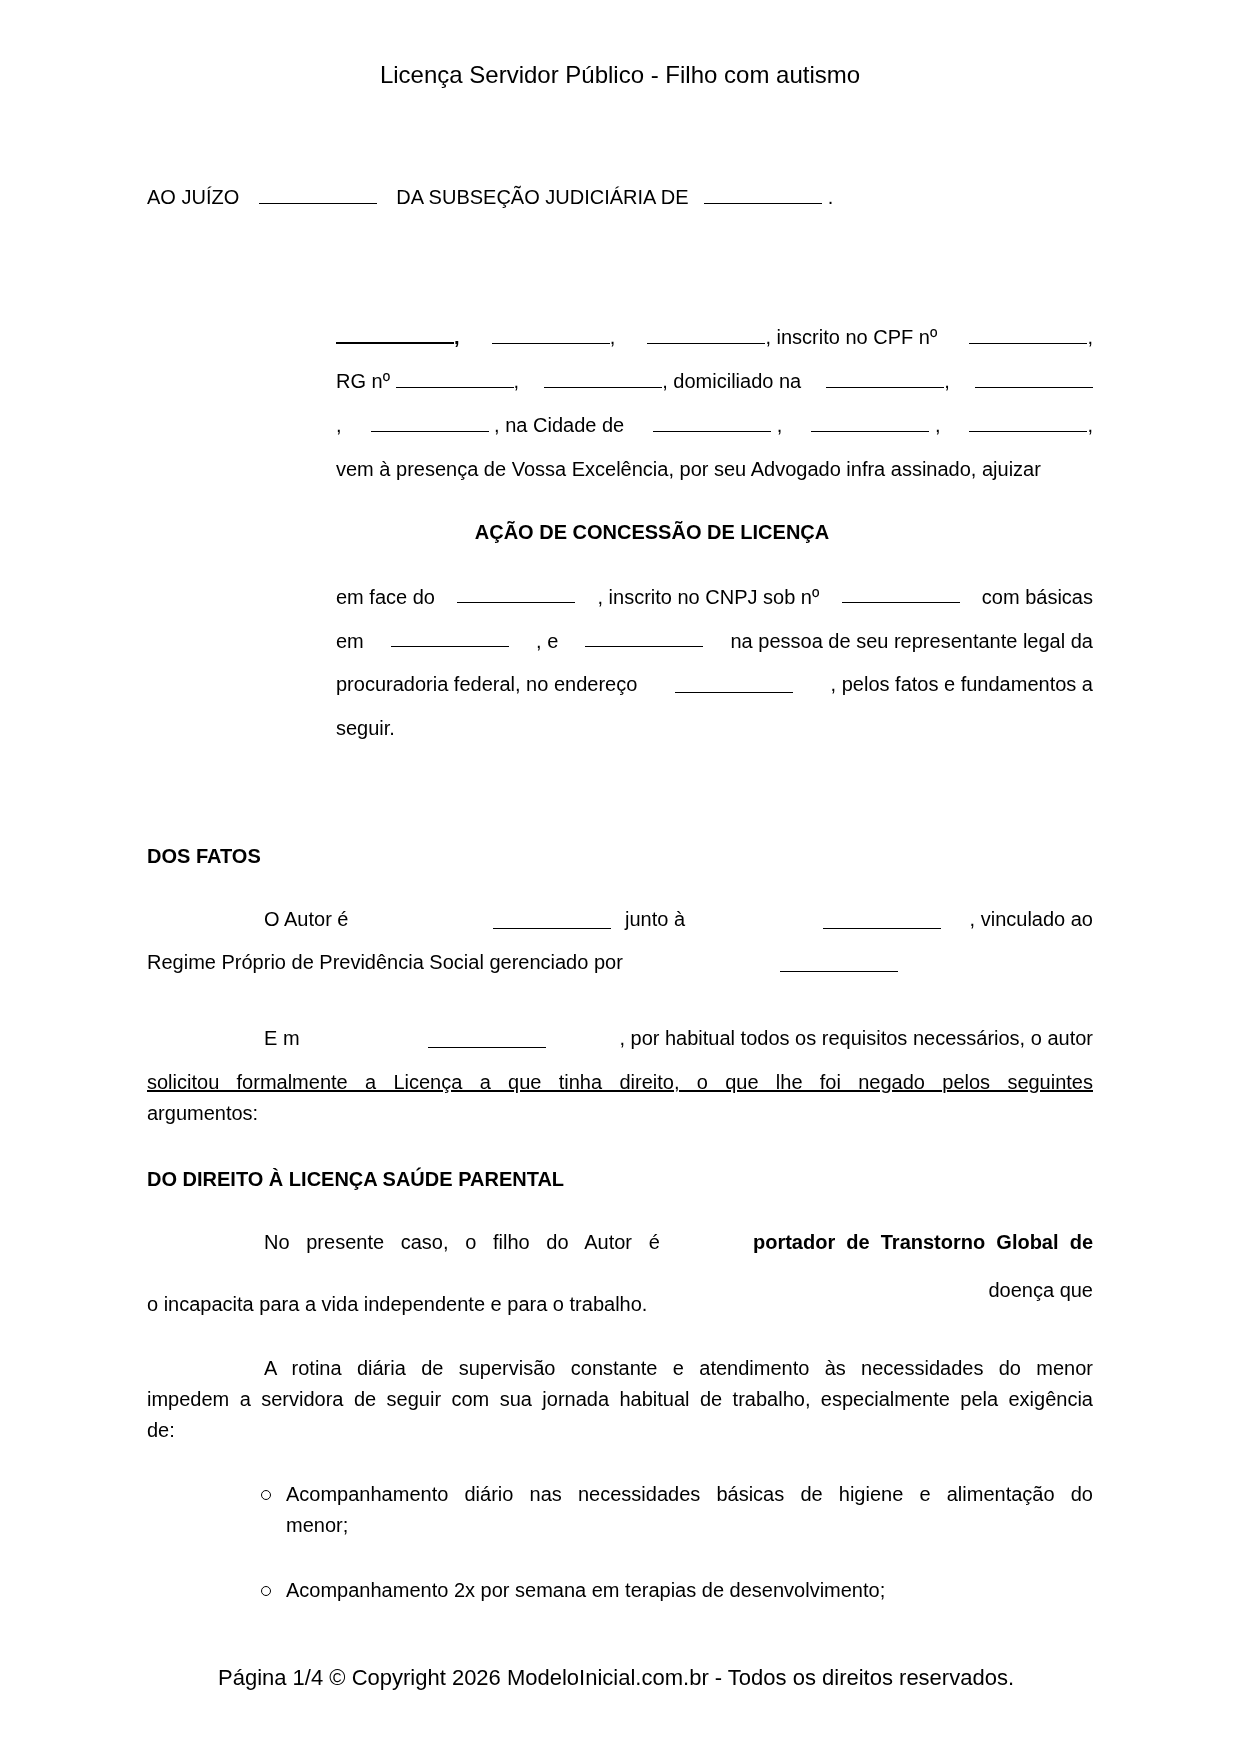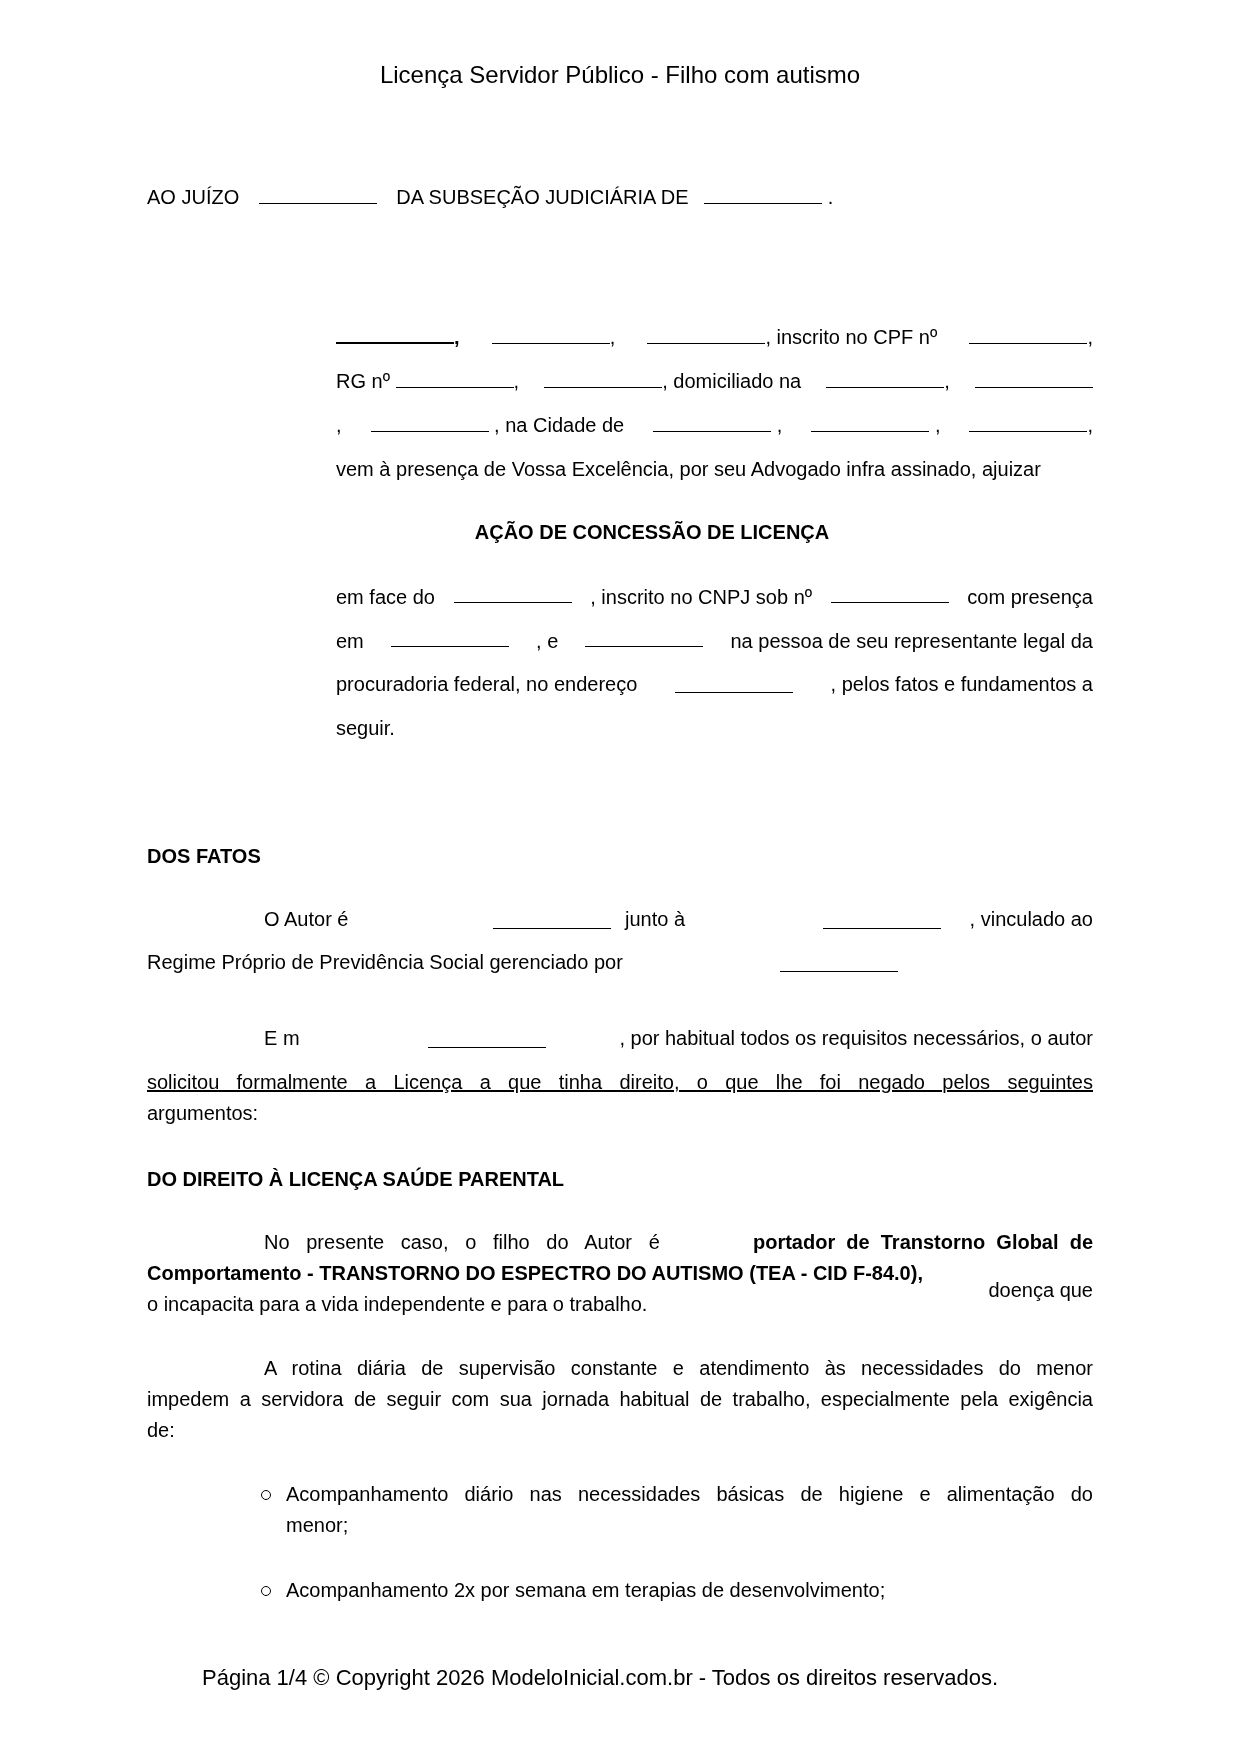--- a/index.html
+++ b/index.html
@@ -1,21 +1,21 @@
 <!DOCTYPE html>
 <html><head>
 <meta charset="utf-8">
 <style>
   html, body { margin: 0; padding: 0; background: #ffffff; }
   body { width: 1240px; height: 1754px; position: relative; overflow: hidden;
          font-family: "Liberation Sans", sans-serif; color: #000; }
   .abs { position: absolute; white-space: nowrap; }
   .t { font-size: 20px; line-height: 24px; }
   .hdr { font-size: 24px; line-height: 28px; left: 0; width: 1240px; text-align: center; top: 61px; }
-  .ftr { font-size: 22px; line-height: 26px; left: 0; width: 1200px; text-align: center; top: 1665px; }
+  .ftr { font-size: 22px; line-height: 26px; left: 16px; width: 1200px; text-align: center; top: 1665px; }
   .b { font-weight: bold; }
   .j { display: flex; justify-content: space-between; }
   .blank { display: inline-block; border-bottom: 1px solid #000; height: 17px; vertical-align: baseline; }
   .blank.w { width: 118px; }
   .blank.thick { border-bottom-width: 2px; }
   .comma-b { font-weight: bold; }
   .bullet { position: absolute; width: 8px; height: 8px; border: 1.5px solid #000; border-radius: 50%; }
 </style>
 </head>
 <body>
@@ -54,21 +54,21 @@
 
 <div class="abs t" style="left:336px; top:457px;">vem à presença de Vossa Excelência, por seu Advogado infra assinado, ajuizar</div>
 
 <div class="abs t b" style="left:0; width:1240px; text-align:center; top:520px; box-sizing:border-box;margin-left:32px;">AÇÃO DE CONCESSÃO DE LICENÇA</div>
 
 <div class="abs t j" style="left:336px; width:757px; top:585px;">
   <span>em face do</span>
   <span class="blank w"></span>
   <span>, inscrito no CNPJ sob nº</span>
   <span class="blank w"></span>
-  <span>com presença</span>
+  <span>com básicas</span>
 </div>
 
 <div class="abs t j" style="left:336px; width:757px; top:629px;">
   <span>em</span>
   <span class="blank w"></span>
   <span>,  e</span>
   <span class="blank w"></span>
   <span>na  pessoa  de  seu  representante  legal  da</span>
 </div>
 
@@ -108,21 +108,20 @@
 <div class="abs t" style="left:147px; top:1101px;">argumentos:</div>
 
 <div class="abs t b" style="left:147px; top:1167px;">DO DIREITO À LICENÇA SAÚDE PARENTAL</div>
 
 <div class="abs t" style="left:147px; width:946px; top:1230px;">
   <span class="abs" style="left:117px; top:0; white-space:pre;">No   presente   caso,   o   filho   do   Autor   é</span>
   <span class="abs b" style="right:0; top:0; white-space:pre;">portador  de  Transtorno  Global  de</span>
 </div>
 
 <div class="abs t" style="left:147px; width:946px; top:1261px;">
-  <span class="b">Comportamento - TRANSTORNO DO ESPECTRO DO AUTISMO (TEA - CID F-84.0),</span>
   <span class="abs" style="right:0; top:17px;">doença que</span>
 </div>
 
 <div class="abs t" style="left:147px; top:1292px;">o incapacita para a vida independente e para o trabalho.</div>
 
 <div class="abs t" style="left:147px; width:946px; top:1356px;">
   <span class="abs" style="left:117px; right:0; top:0; white-space:pre; text-align:justify; text-align-last:justify;">A  rotina  diária  de  supervisão  constante  e  atendimento  às  necessidades  do  menor</span>
 </div>
 
 <div class="abs t" style="left:147px; width:946px; top:1387px;">

